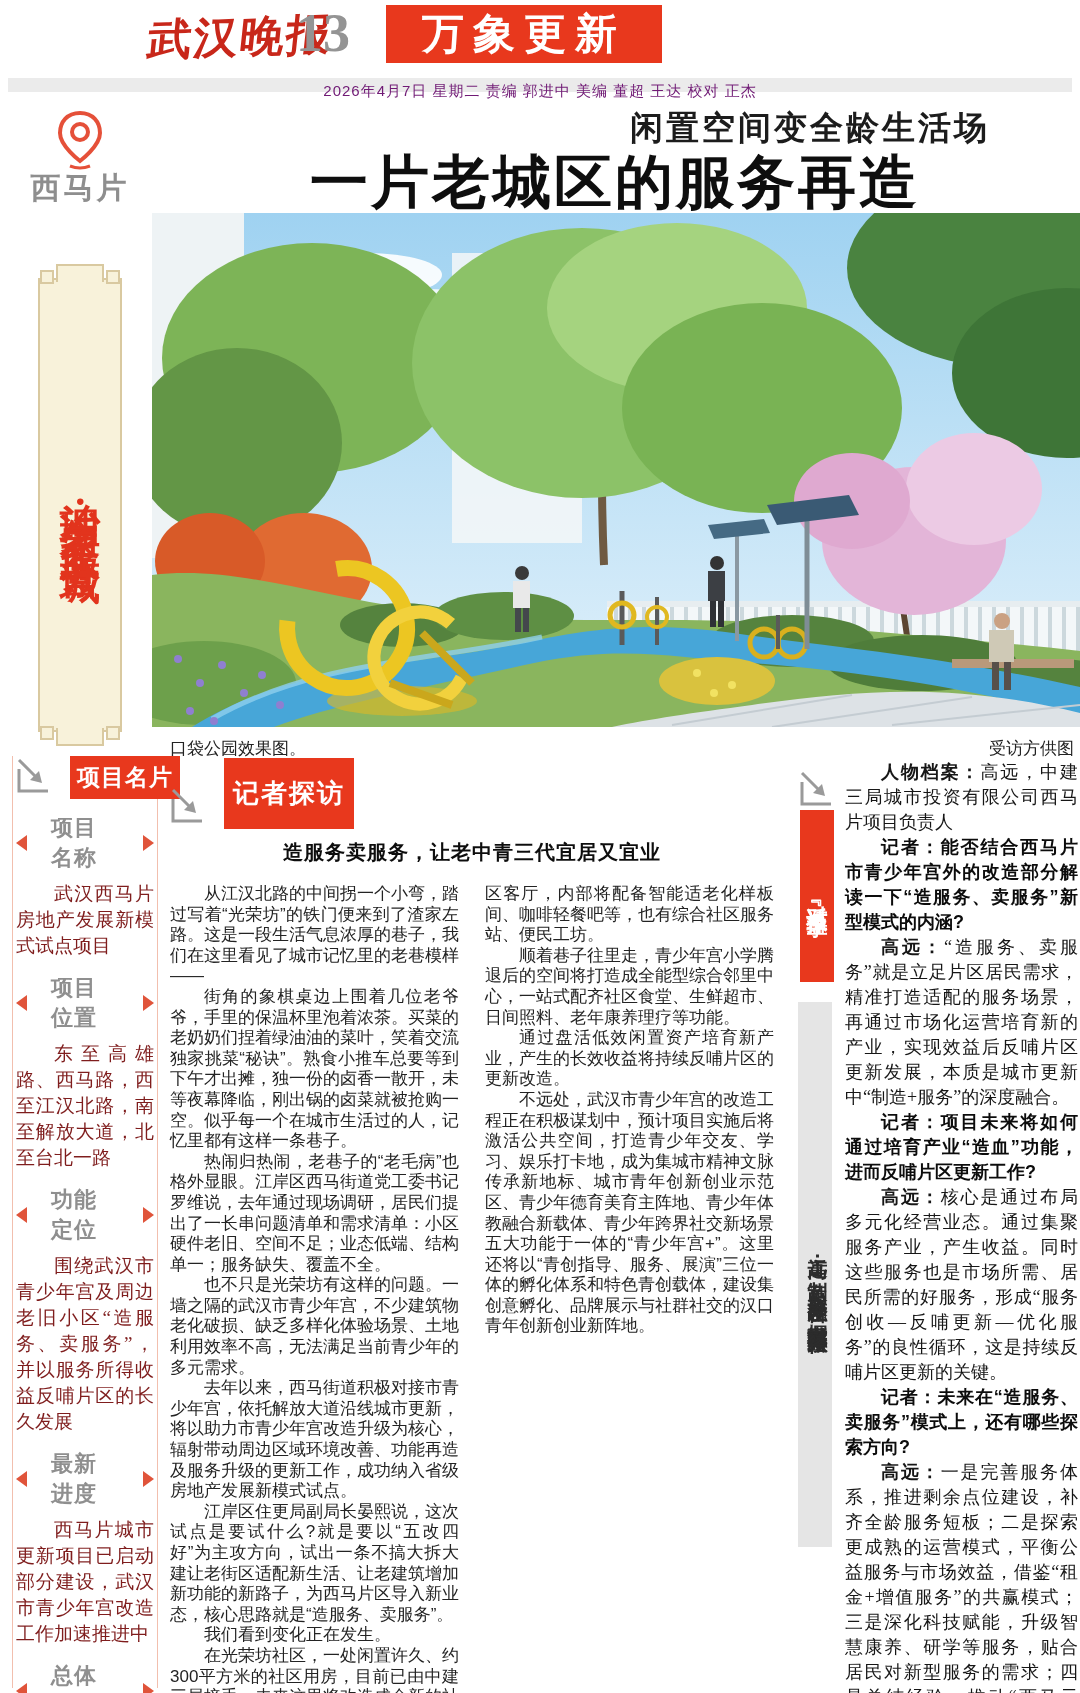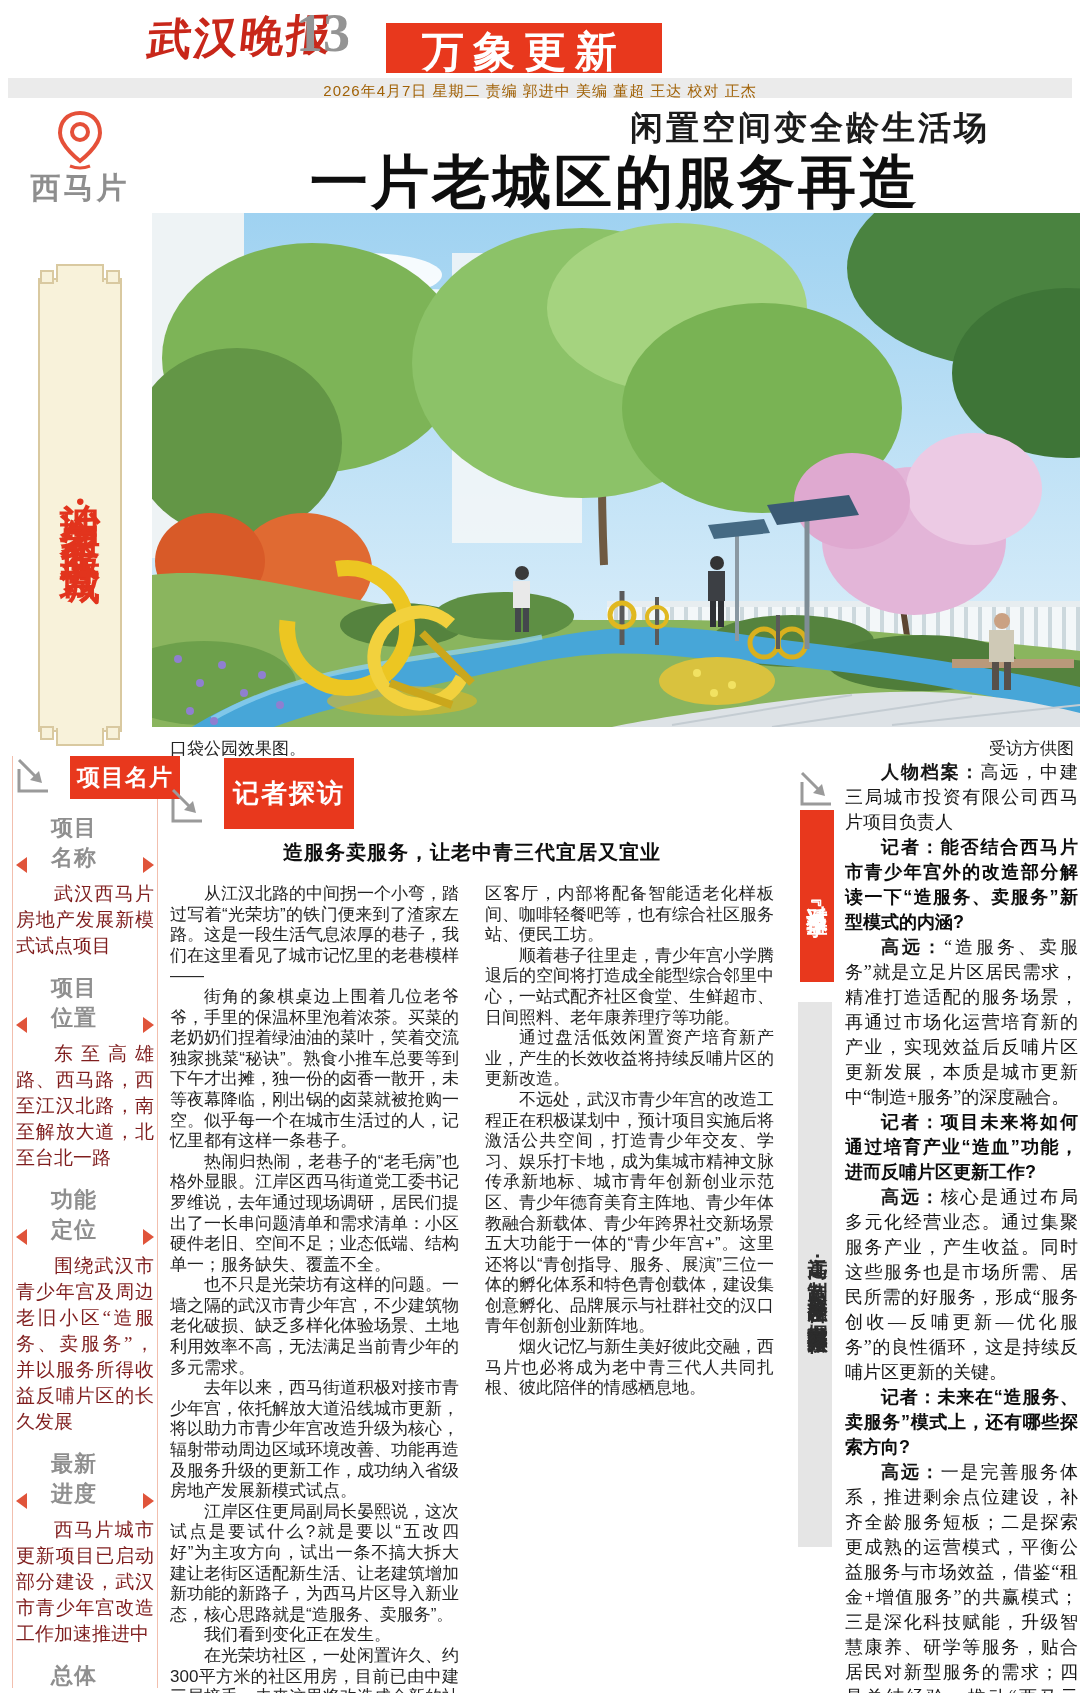--- a/index.html
+++ b/index.html
@@ -6,24 +6,24 @@
   body{
     width:1080px;height:1693px;position:relative;background:#ffffff;
     font-family:"Liberation Sans",sans-serif;color:#222;overflow:hidden;
   }
   .serif{font-family:"Liberation Serif","DejaVu Serif",serif}
   
   .masthead{position:absolute;left:148px;top:8px;font-size:44px;font-weight:bold;color:#c8271a;
     font-family:"DejaVu Serif",serif;transform:skewX(-8deg) rotate(-2deg);letter-spacing:2px}
   .pagenum{position:absolute;left:296px;top:2px;font-size:54px;font-weight:bold;color:#949494;
     font-family:"Liberation Serif",serif}
-  .section-banner{position:absolute;left:386px;top:23px;width:276px;height:50px;background:#e8381d;
+  .section-banner{position:absolute;left:386px;top:5px;width:276px;height:58px;background:#e8381d;
     color:#fff;font-size:42px;font-weight:bold;text-align:center;line-height:58px;letter-spacing:9px}
-  .dateline{position:absolute;left:8px;top:78px;width:1064px;height:20px;background:#ebebeb;
-    color:#a16207;font-size:15px;text-align:center;line-height:25px;letter-spacing:1px}
+  .dateline{position:absolute;left:8px;top:78px;width:1064px;height:14px;background:#ebebeb;
+    color:#701a75;font-size:15px;text-align:center;line-height:25px;letter-spacing:1px}
   
   .pin-wrap{position:absolute;left:52px;top:108px;width:56px;height:62px}
   .location-tag{position:absolute;left:14px;top:168px;width:132px;text-align:center;
     font-size:30px;font-weight:bold;color:#8e8e8e;font-family:"Liberation Serif",serif;letter-spacing:3px}
   .kicker{position:absolute;left:240px;top:106px;width:750px;text-align:right;
     font-size:33px;font-weight:600;color:#1c1c1c;letter-spacing:3px}
   .main-headline{position:absolute;left:150px;top:144px;width:930px;text-align:center;
     font-size:58px;font-weight:bold;color:#0e0e0e;font-family:"Liberation Serif","DejaVu Serif",serif;letter-spacing:3px}
   
   .plaque{position:absolute;left:38px;top:278px;width:80px;height:450px;background:#f8f2da;
@@ -40,21 +40,21 @@
   .photo{position:absolute;left:152px;top:213px;width:928px;height:514px;overflow:hidden}
   .caption-left{position:absolute;left:170px;top:737px;font-size:17px;color:#222}
   .caption-right{position:absolute;left:960px;top:737px;width:114px;text-align:right;font-size:17px;color:#222}
   
   .project-card{position:absolute;left:12px;top:756px;width:146px;height:932px;
     border-left:1px solid #f2bfae;border-right:1px solid #f2bfae;padding:0 3px;box-sizing:border-box}
   .tag-row{display:flex;align-items:flex-end;gap:18px}
   .arrow-ic{flex:0 0 auto}
   .red-tag{background:#e8381d;color:#fff;font-weight:bold;white-space:nowrap}
   .card-tag{font-size:23px;padding:6px 7px;letter-spacing:1px}
-  .card-sec-label{display:flex;align-items:flex-end;justify-content:center;gap:24px;
+  .card-sec-label{display:flex;align-items:center;justify-content:center;gap:24px;
     margin-top:14px;color:#8f8f8f;font-size:22px;font-weight:bold;letter-spacing:1px}
   .chev{width:0;height:0;border-top:8px solid transparent;border-bottom:8px solid transparent}
   .chev.l{border-right:11px solid #e0543a}
   .chev.r{border-left:11px solid #e0543a}
   .card-sec-body{margin-top:8px;font-size:19px;line-height:26px;text-align:justify;text-indent:2em;
     color:#7f1d1d;font-family:"Liberation Serif",serif}
   
   .article{position:absolute;left:170px;top:758px;width:604px}
   .article-tag{font-size:26px;padding:18px 9px;letter-spacing:2px}
   .article-title{margin-top:10px;text-align:center;font-size:20px;font-weight:bold;color:#0d0d0d;
@@ -291,21 +291,20 @@
     <p>街角的象棋桌边上围着几位老爷爷，手里的保温杯里泡着浓茶。买菜的老奶奶们捏着绿油油的菜叶，笑着交流独家挑菜“秘诀”。熟食小推车总要等到下午才出摊，独一份的卤香一散开，未等夜幕降临，刚出锅的卤菜就被抢购一空。似乎每一个在城市生活过的人，记忆里都有这样一条巷子。</p>
     <p>热闹归热闹，老巷子的“老毛病”也格外显眼。江岸区西马街道党工委书记罗维说，去年通过现场调研，居民们提出了一长串问题清单和需求清单：小区硬件老旧、空间不足；业态低端、结构单一；服务缺失、覆盖不全。</p>
     <p>也不只是光荣坊有这样的问题。一墙之隔的武汉市青少年宫，不少建筑物老化破损、缺乏多样化体验场景、土地利用效率不高，无法满足当前青少年的多元需求。</p>
     <p>去年以来，西马街道积极对接市青少年宫，依托解放大道沿线城市更新，将以助力市青少年宫改造升级为核心，辐射带动周边区域环境改善、功能再造及服务升级的更新工作，成功纳入省级房地产发展新模式试点。</p>
     <p>江岸区住更局副局长晏熙说，这次试点是要试什么?就是要以“五改四好”为主攻方向，试出一条不搞大拆大建让老街区适配新生活、让老建筑增加新功能的新路子，为西马片区导入新业态，核心思路就是“造服务、卖服务”。</p>
     <p>我们看到变化正在发生。</p>
     <p>在光荣坊社区，一处闲置许久、约300平方米的社区用房，目前已由中建三局接手。未来这里将改造成全新的社区客厅，内部将配备智能适老化样板间、咖啡轻餐吧等，也有综合社区服务站、便民工坊。</p>
     <p>顺着巷子往里走，青少年宫小学腾退后的空间将打造成全能型综合邻里中心，一站式配齐社区食堂、生鲜超市、日间照料、老年康养理疗等功能。</p>
     <p>通过盘活低效闲置资产培育新产业，产生的长效收益将持续反哺片区的更新改造。</p>
     <p>不远处，武汉市青少年宫的改造工程正在积极谋划中，预计项目实施后将激活公共空间，打造青少年交友、学习、娱乐打卡地，成为集城市精神文脉传承新地标、城市青年创新创业示范区、青少年德育美育主阵地、青少年体教融合新载体、青少年跨界社交新场景五大功能于一体的“青少年宫+”。这里还将以“青创指导、服务、展演”三位一体的孵化体系和特色青创载体，建设集创意孵化、品牌展示与社群社交的汉口青年创新创业新阵地。</p>
-    <p>烟火记忆与新生美好彼此交融，西马片也必将成为老中青三代人共同扎根、彼此陪伴的情感栖息地。</p>
   </div>
 </div>
 
 <div class="dlg-arrow">
   <svg width="36" height="38" viewBox="0 0 36 38">
     <path d="M3 3 L22 22" stroke="#9a9a9a" stroke-width="3" fill="none"></path>
     <polygon points="26,26 14,23 23,14" fill="#9a9a9a"></polygon>
     <path d="M3 12 L3 34 L32 34" stroke="#9a9a9a" stroke-width="3" fill="none"></path>
   </svg>
 </div>

